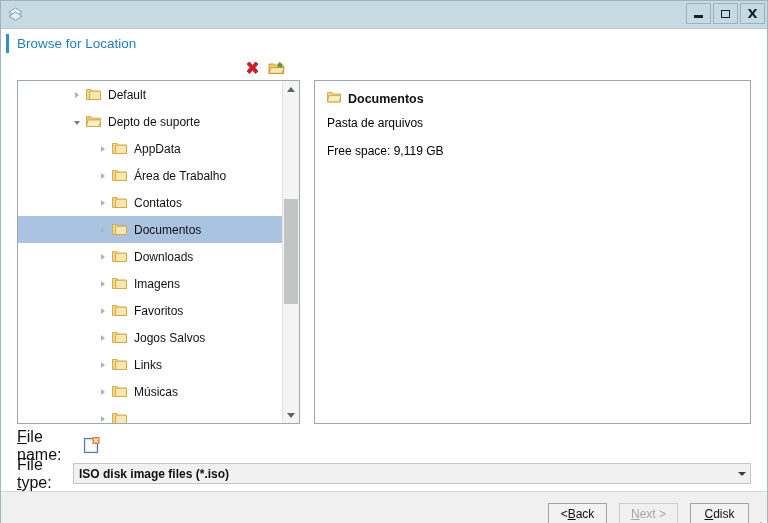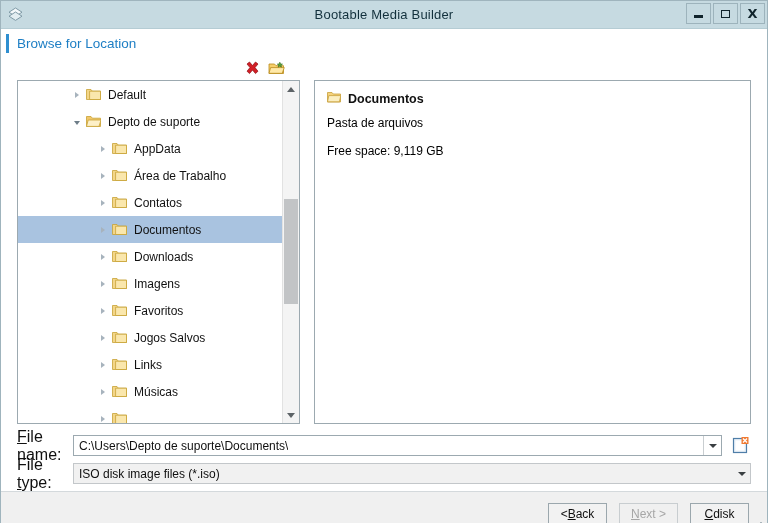--- a/index.html
+++ b/index.html
@@ -394,21 +394,20 @@
 
 <div class="window">
 
   <div class="titlebar">
     <span class="app-icon">
       <svg width="17" height="17" viewBox="0 0 17 17">
         <polygon points="8.5,2 15,6.2 8.5,10.4 2,6.2" fill="#f4f9fb" stroke="#7f9aa6" stroke-width="1"></polygon>
         <polygon points="8.5,6 15,10.2 8.5,14.4 2,10.2" fill="#e3eef2" stroke="#7f9aa6" stroke-width="1"></polygon>
       </svg>
     </span>
-    <span class="title-text">Bootable Media Builder</span>
     <span class="win-buttons">
       <span class="win-btn">
         <i class="glyph-min"></i>
       </span>
       <span class="win-btn">
         <i class="glyph-max"></i>
       </span>
       <span class="win-btn">
         <span class="glyph-close">X</span>
       </span>
@@ -612,39 +611,33 @@
         <div class="detail-line">Pasta de arquivos</div>
         <div class="detail-gap"></div>
         <div class="detail-line">Free space: 9,119 GB</div>
       </div>
     </div>
 
     <div class="fields">
 
       <div class="field-row">
         <span class="field-label"><span></span><span class="acc">F</span><span>ile name:</span></span>
-        <span class="combo">
-          <span class="combo-value">C:\Users\Depto de suporte\Documents\</span>
-          <span class="combo-arrow-box">
-            <i class="caret-down"></i>
-          </span>
-        </span>
         <span class="newfile-btn">
           <svg width="21" height="21" viewBox="0 0 21 21">
             <rect x="3.5" y="3.5" width="13" height="14" fill="#e9f1f8" stroke="#4f7ea8" stroke-width="1.2"></rect>
             <rect x="5.5" y="5.5" width="9" height="10" fill="#ffffff" stroke="none"></rect>
             <rect x="11.5" y="2" width="7" height="7" fill="#f07a33"></rect>
             <path d="M13 3.5 L17 7.5 M17 3.5 L13 7.5" stroke="#ffffff" stroke-width="1.3"></path>
           </svg>
         </span>
       </div>
 
       <div class="field-row">
         <span class="field-label"><span>File </span><span class="acc">t</span><span>ype:</span></span>
-        <span class="combo readonlyish" style="">
+        <span class="combo readonlyish" style="font-weight:bold;">
           <span class="combo-value">ISO disk image files (*.iso)</span>
           <span class="combo-arrow-box">
             <i class="caret-down"></i>
           </span>
         </span>
       </div>
     </div>
 
   </div>
 

